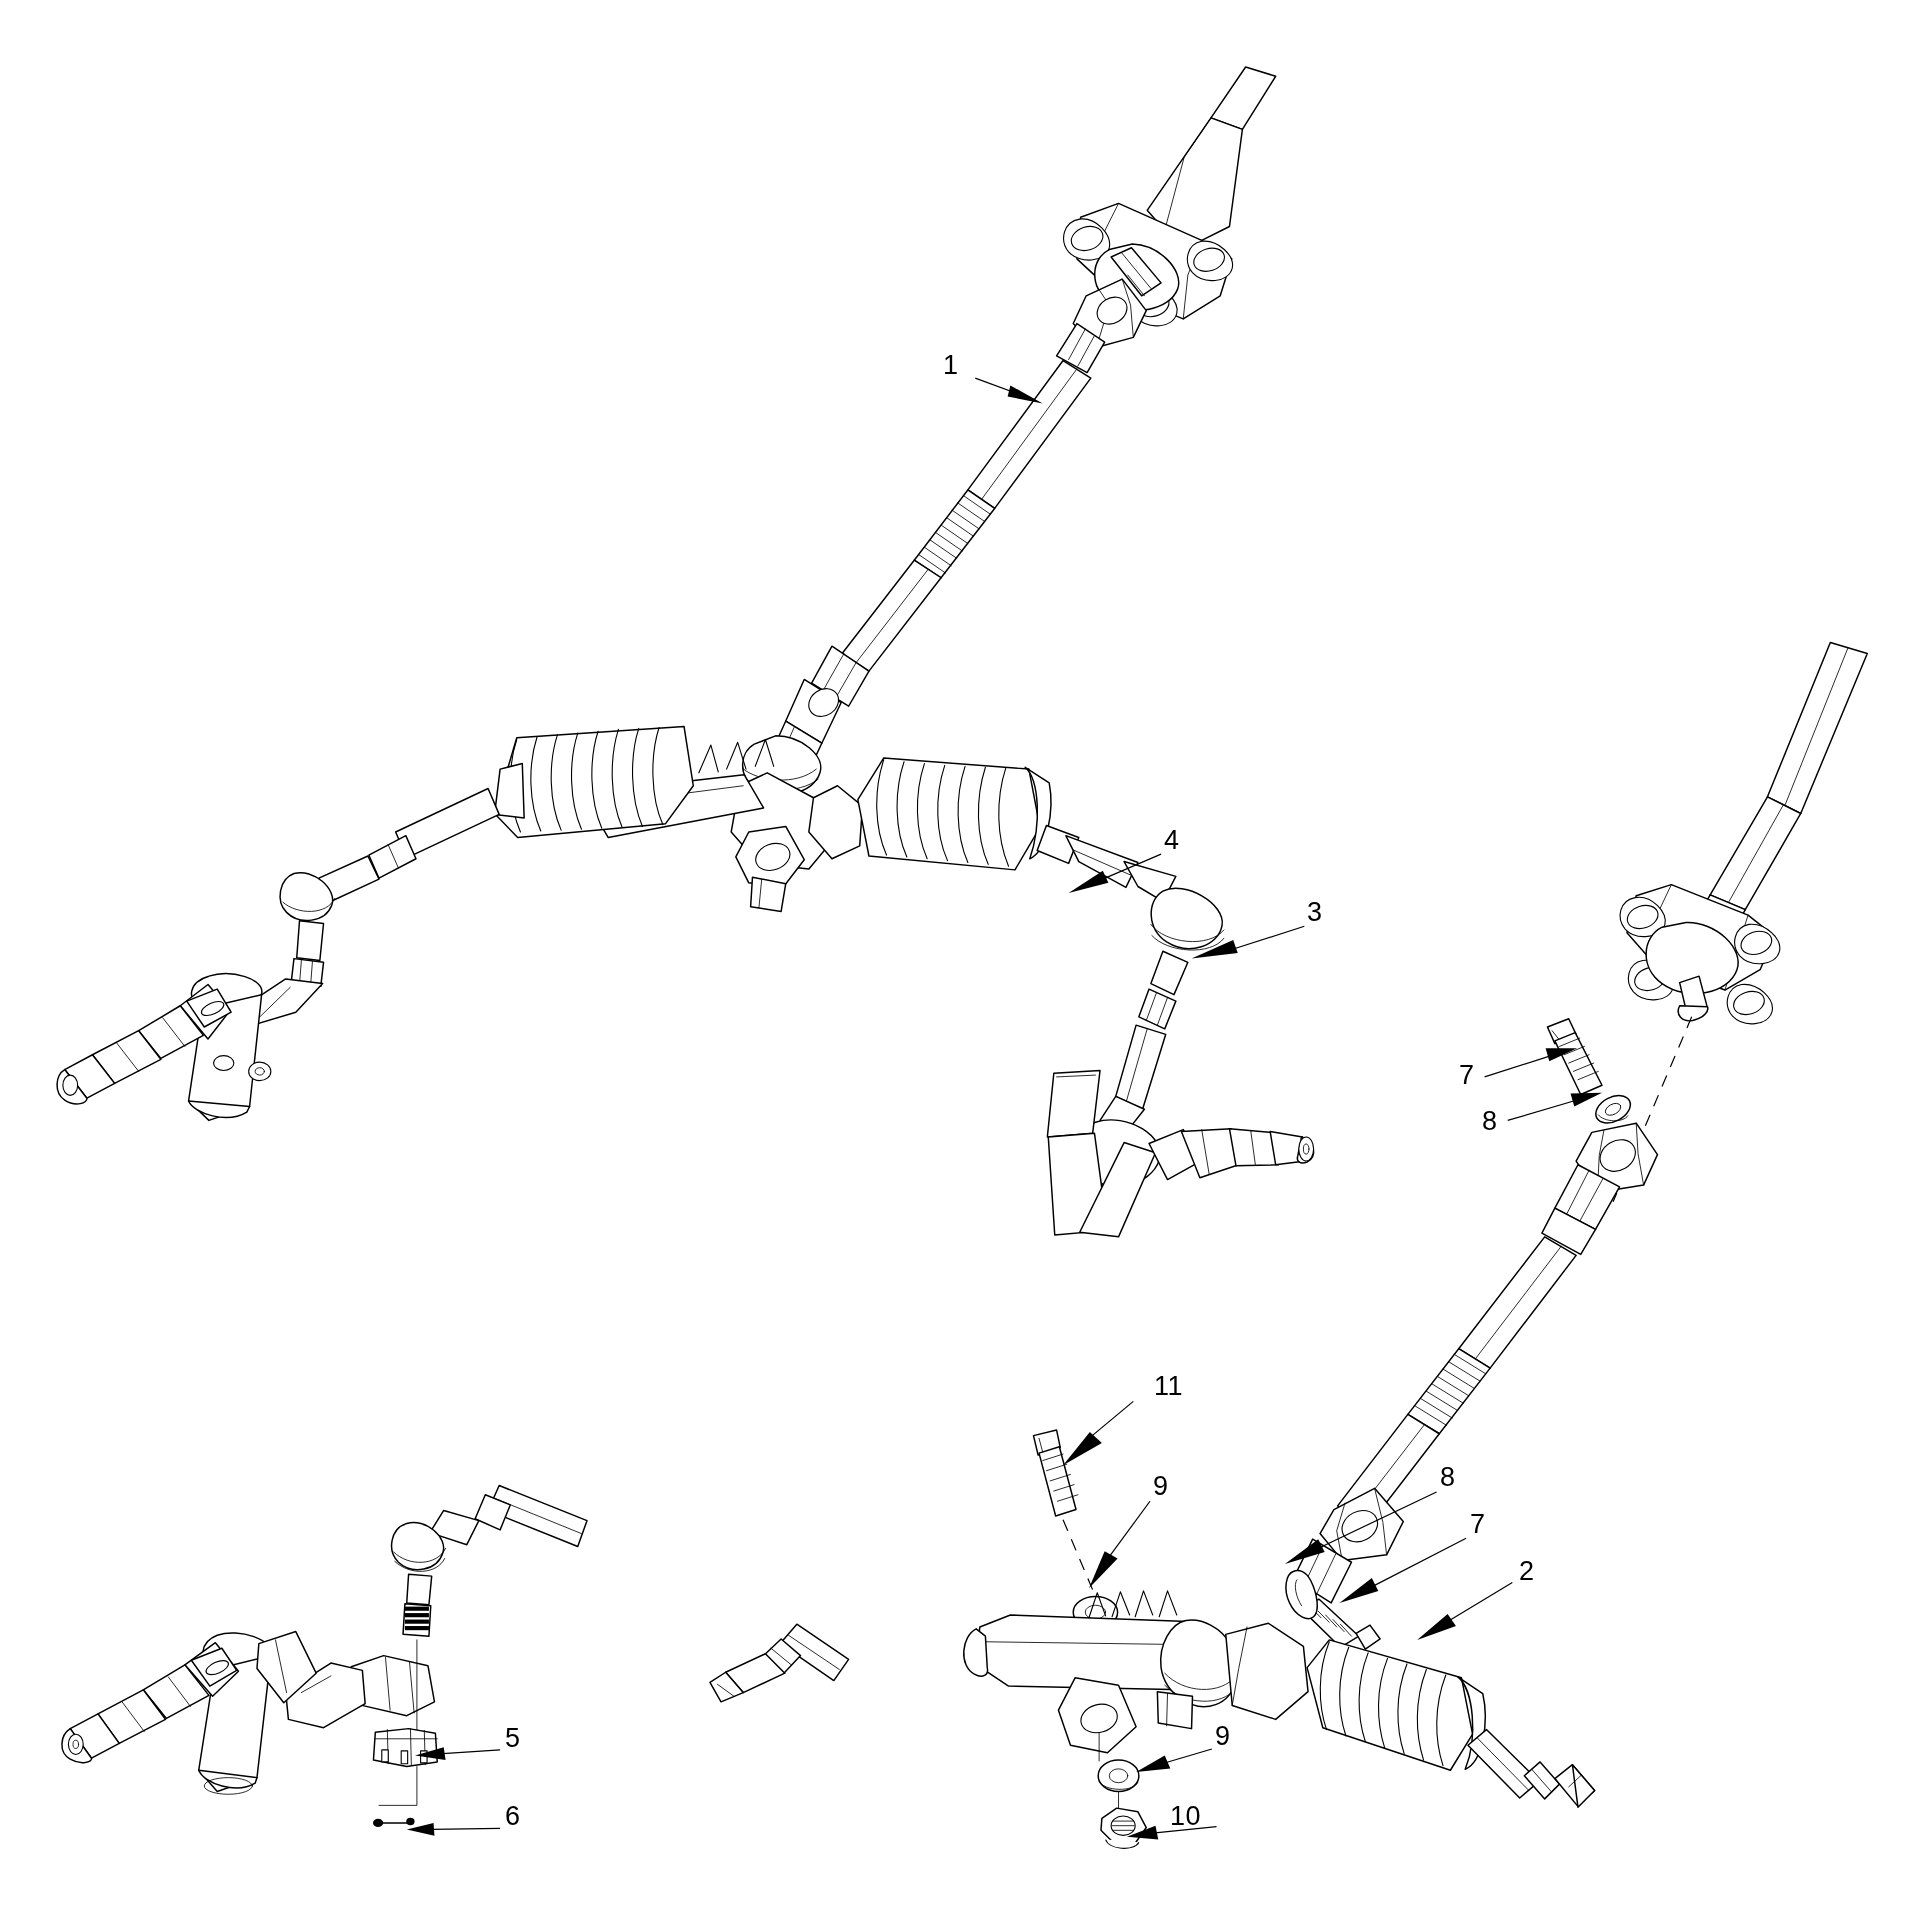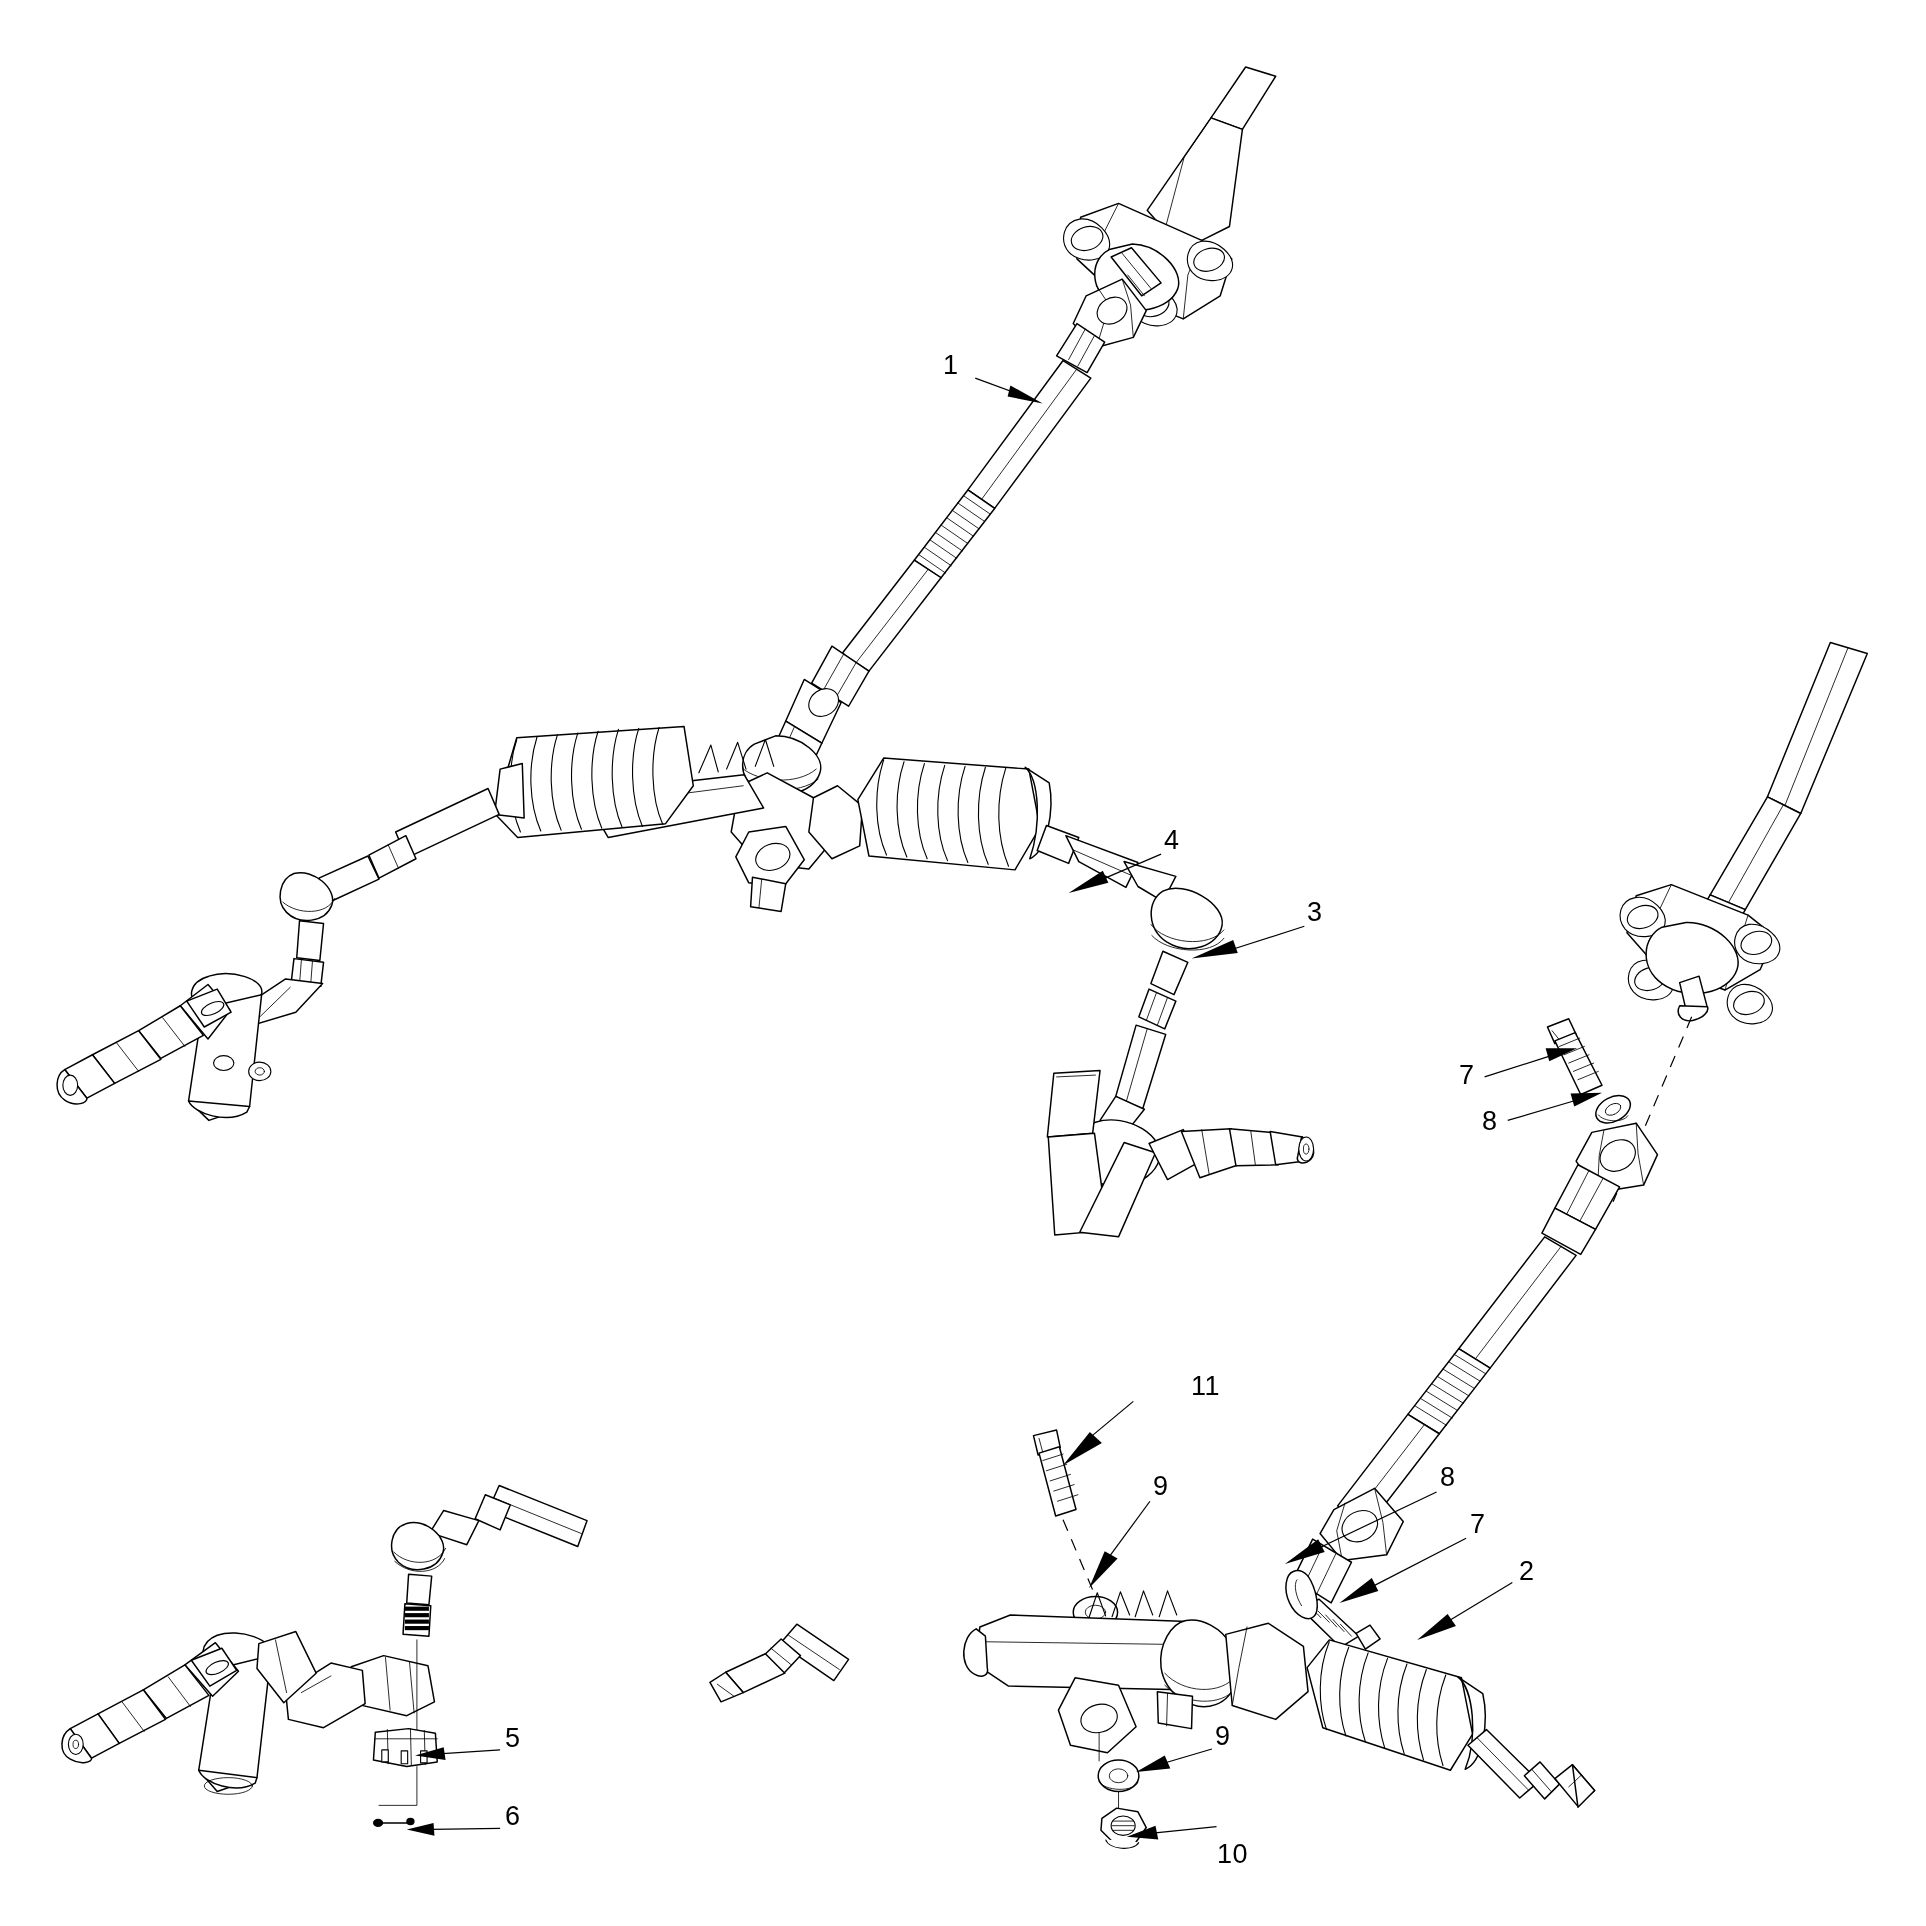--- a/index.html
+++ b/index.html
@@ -592,17 +592,17 @@
   <div class="callout-num" style="left:1307px; top:899px;">3</div>
   <div class="callout-num" style="left:1164px; top:827px;">4</div>
   <div class="callout-num" style="left:505px; top:1725px;">5</div>
   <div class="callout-num" style="left:505px; top:1803px;">6</div>
   <div class="callout-num" style="left:1459px; top:1062px;">7</div>
   <div class="callout-num" style="left:1482px; top:1108px;">8</div>
   <div class="callout-num" style="left:1470px; top:1511px;">7</div>
   <div class="callout-num" style="left:1440px; top:1464px;">8</div>
   <div class="callout-num" style="left:1153px; top:1473px;">9</div>
   <div class="callout-num" style="left:1215px; top:1723px;">9</div>
-  <div class="callout-num" style="left:1217px; top:1803px;margin-top:38px;">10</div>
-  <div class="callout-num" style="left:1191px; top:1373px;">11</div>
+  <div class="callout-num" style="left:1170px; top:1803px;">10</div>
+  <div class="callout-num" style="left:1154px; top:1373px;">11</div>
 
 </div>
 
 
 </body></html>

